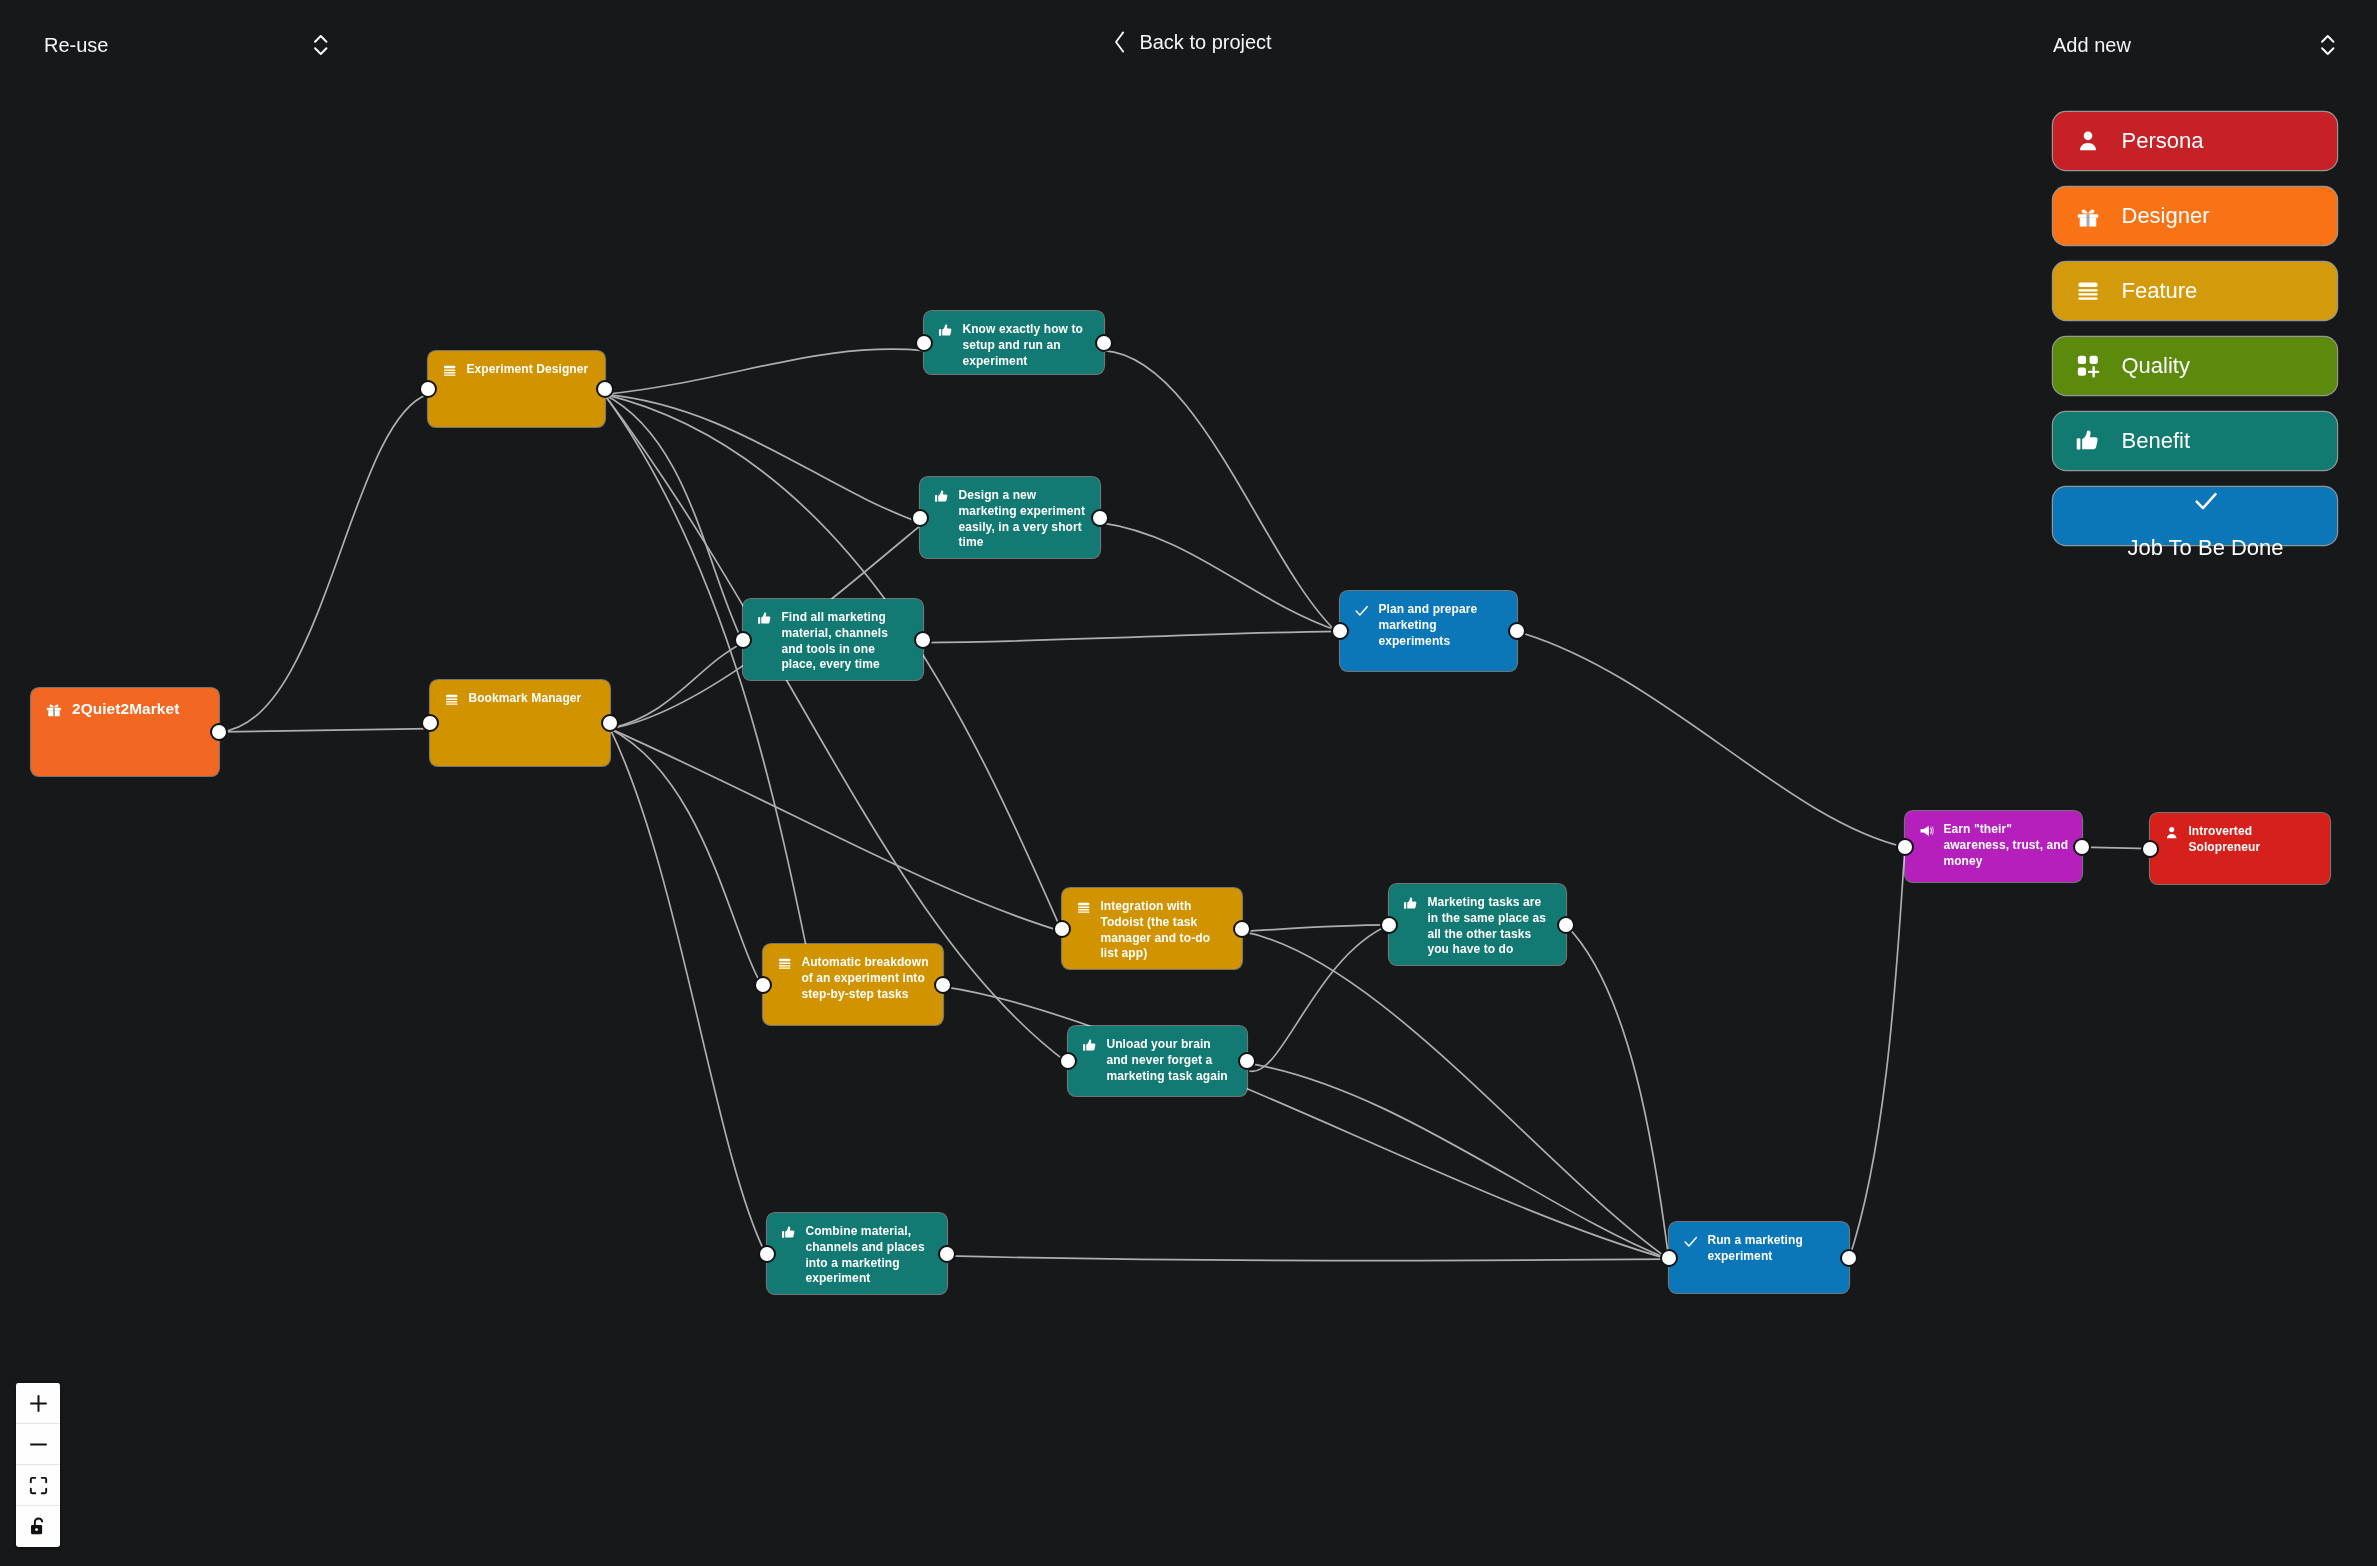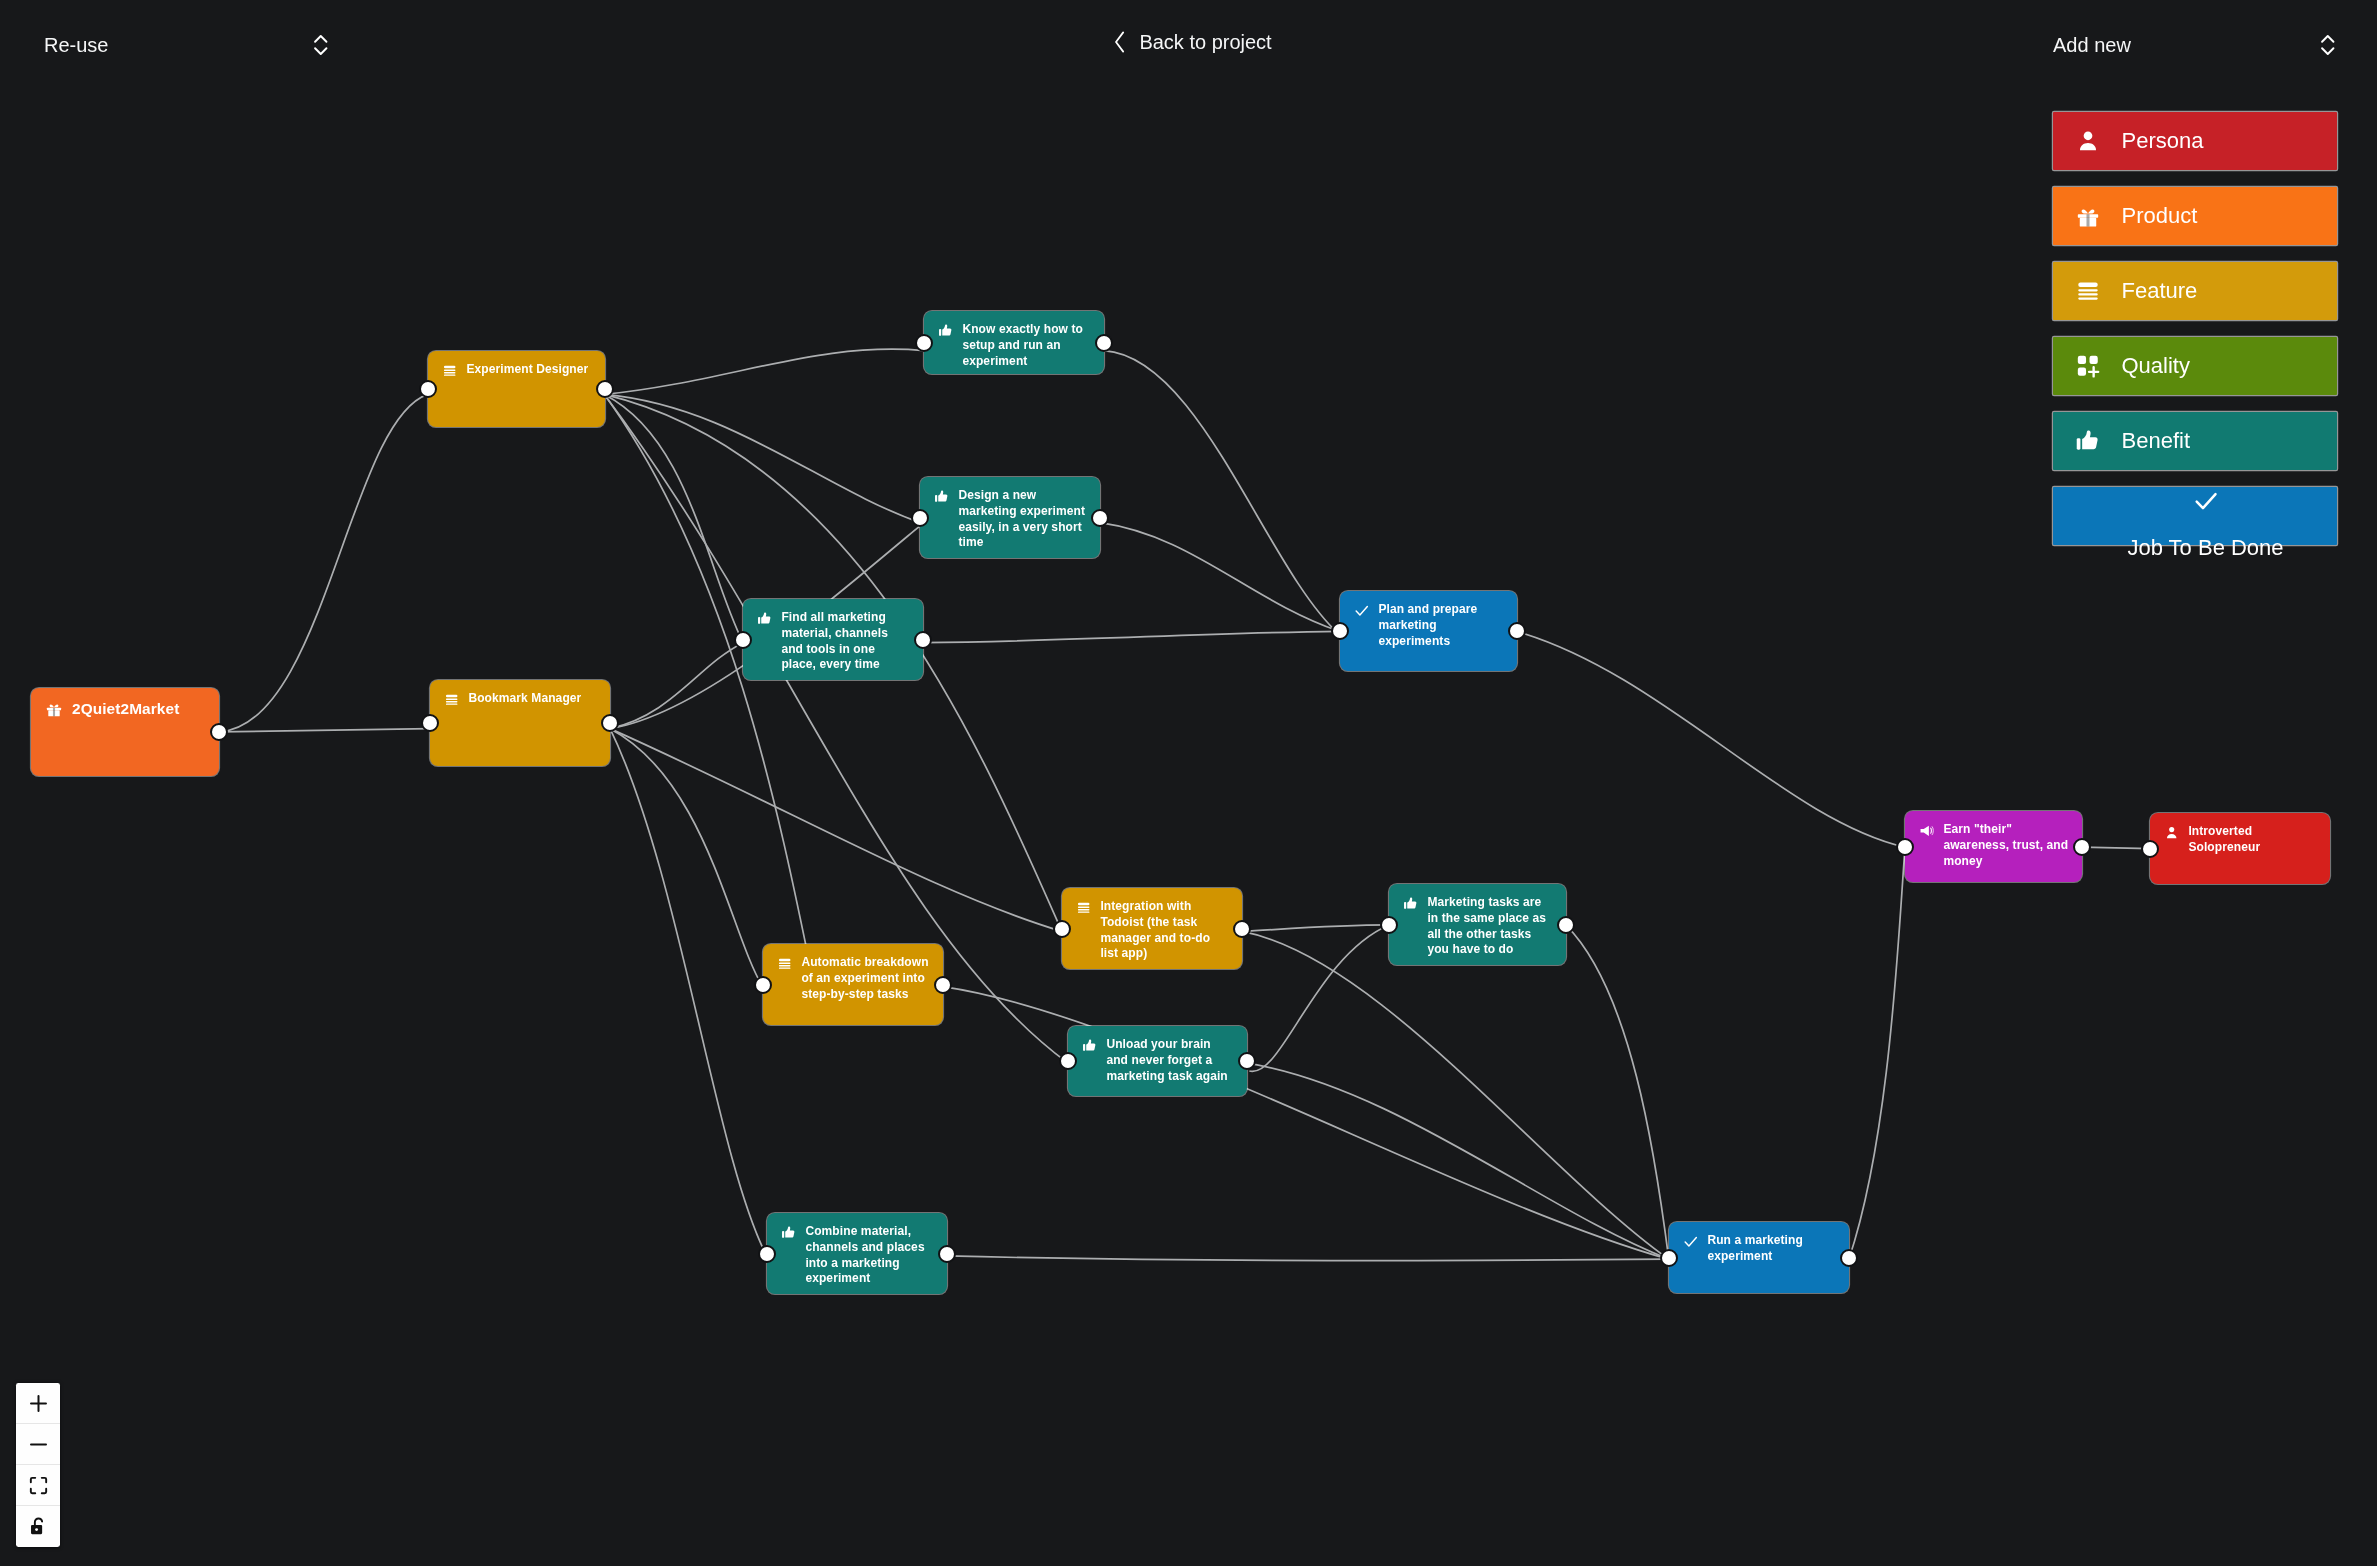--- a/index.html
+++ b/index.html
@@ -63,21 +63,21 @@
 
   
   #add-panel {
     position: absolute; left: 2053px; top: 112px;
     width: 284px;
     display: flex; flex-direction: column; gap: 17px;
     z-index: 35;
   }
   .add-btn {
     height: 58px;
-    border-radius: 1px;
+    border-radius: 13px;
     display: flex; align-items: center;
     padding-left: 21px;
     gap: 19.5px;
     color: #ffffff;
     font-size: 22px;
     font-weight: 400;
     cursor: pointer;
     box-shadow: 0 0 0 1.2px rgba(255,255,255,0.55);
     user-select: none;
   }
@@ -410,21 +410,21 @@
       <div class="add-btn" style="background: rgb(249, 115, 22);">
         <span class="ico">
           <svg width="26" height="26" viewBox="0 0 24 24" xmlns="http://www.w3.org/2000/svg">
             <rect x="2.6" y="10.4" width="18.8" height="3.3" rx="0.7" fill="#ffffff"></rect>
             <rect x="4.4" y="13.7" width="15.2" height="8.0" rx="0.8" fill="#ffffff"></rect>
             <rect x="10.6" y="10.4" width="2.8" height="11.3" fill="#00000055"></rect>
             <path d="M12 9.8C10.6 7.4 8.6 5.6 7 6.2c-1.5.6-1.1 3 1.2 3.6z" fill="#ffffff"></path>
             <path d="M12 9.8c1.4-2.4 3.4-4.2 5-3.6 1.5.6 1.1 3-1.2 3.6z" fill="#ffffff"></path>
           </svg>
         </span>
-        <span>Product</span>
+        <span>Designer</span>
       </div>
       <div class="add-btn" style="background: rgb(211, 155, 11);">
         <span class="ico">
           <svg width="26" height="26" viewBox="0 0 24 24" xmlns="http://www.w3.org/2000/svg">
             <rect x="3" y="4.2" width="18" height="4.0" rx="2" fill="#ffffff"></rect>
             <rect x="3" y="10.3" width="18" height="2.1" rx="1.05" fill="#ffffff"></rect>
             <rect x="3" y="14.1" width="18" height="2.1" rx="1.05" fill="#ffffff"></rect>
             <rect x="3" y="17.9" width="18" height="2.1" rx="1.05" fill="#ffffff"></rect>
           </svg>
         </span>

